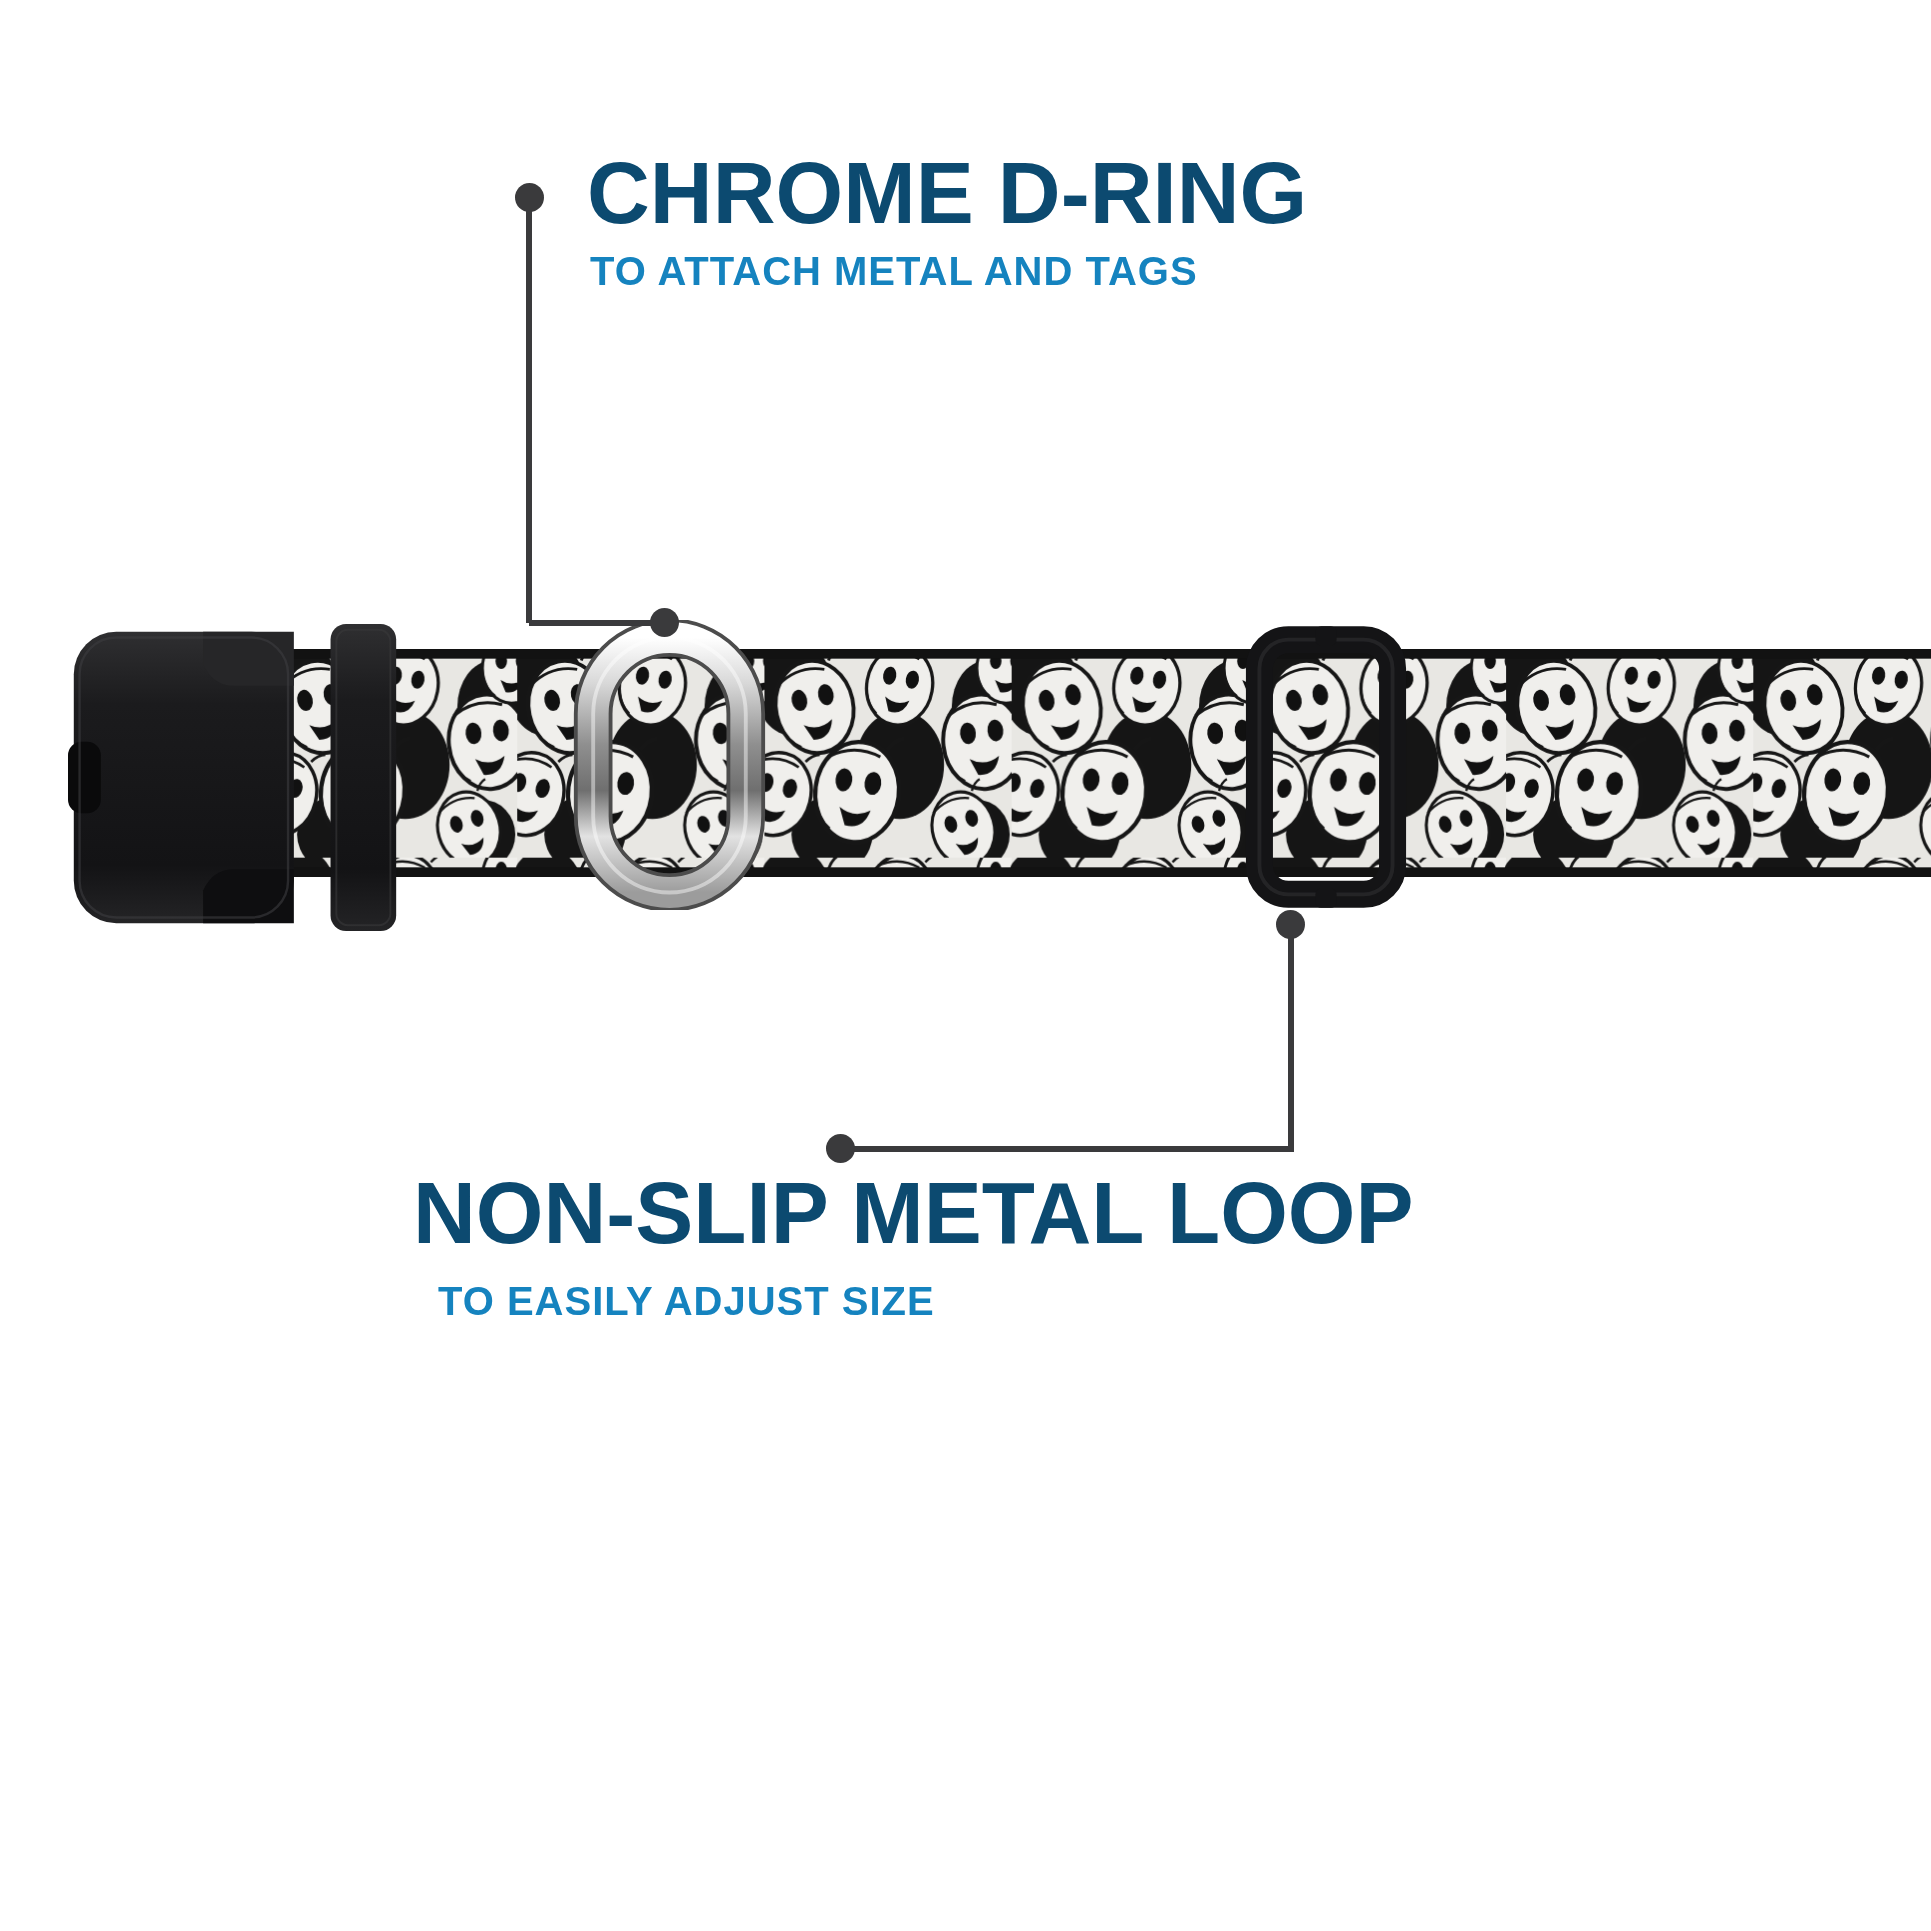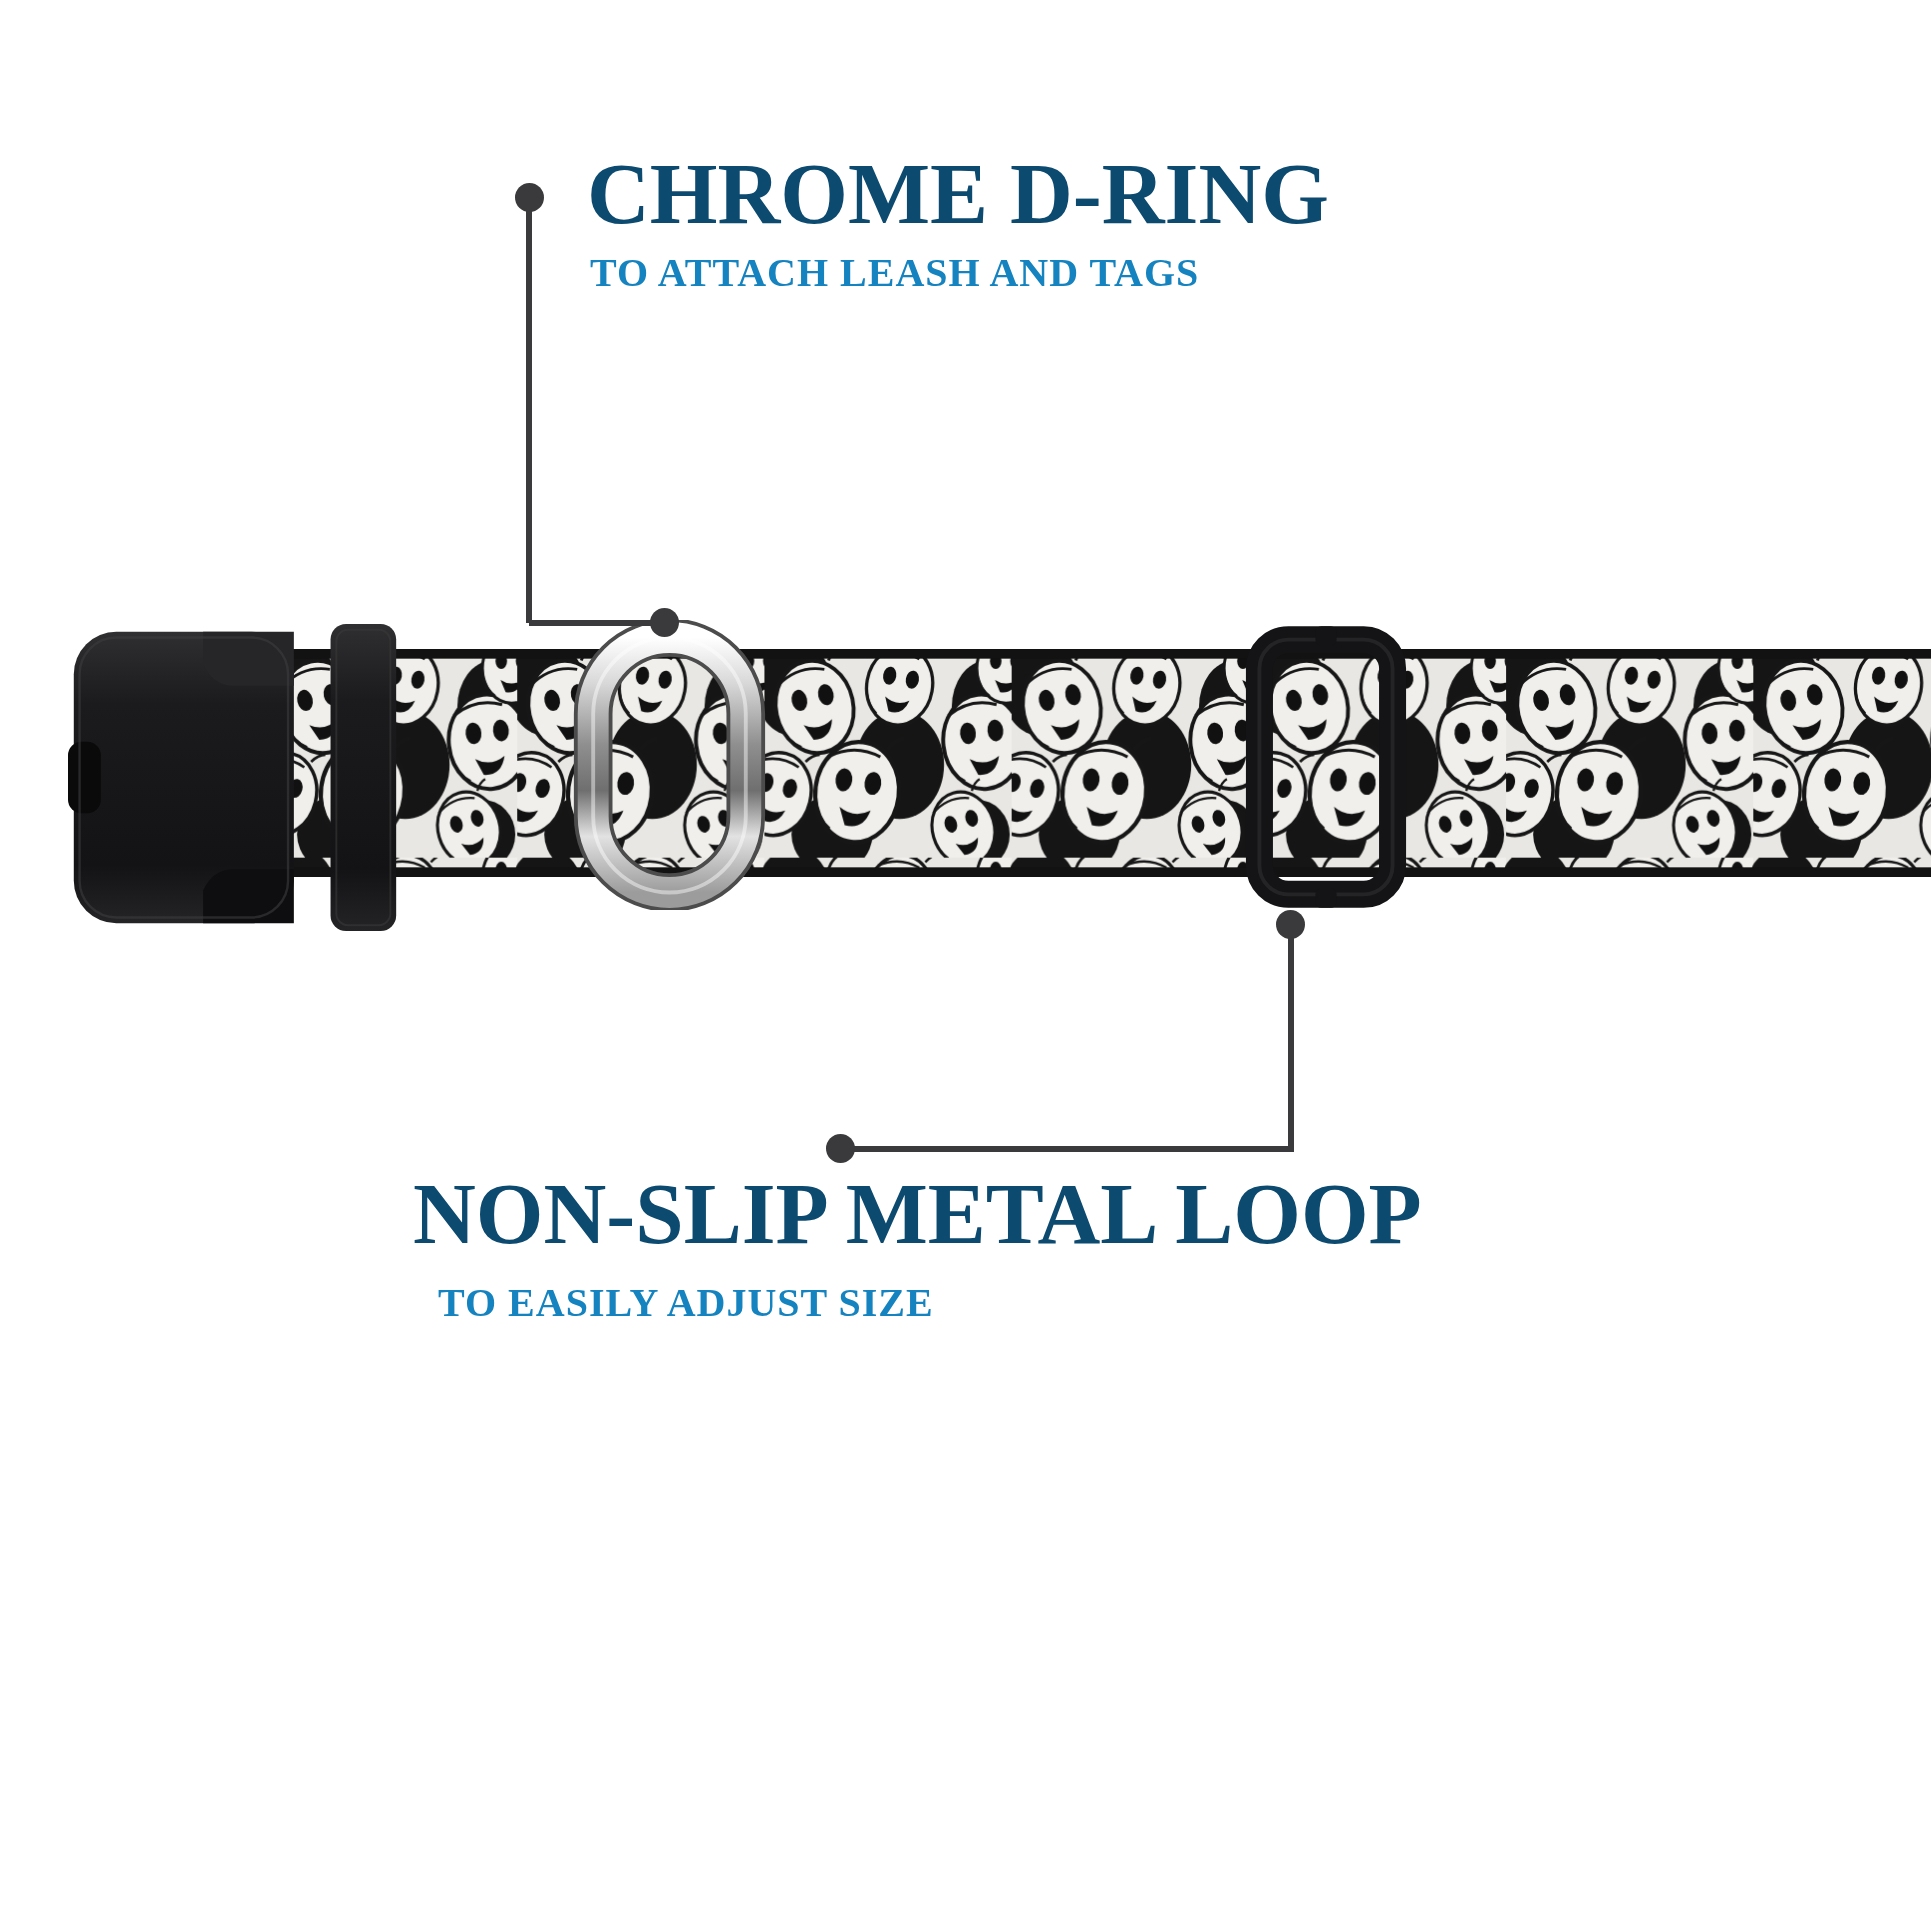--- a/index.html
+++ b/index.html
@@ -1,18 +1,18 @@
 <!DOCTYPE html>
 <html><head>
 <meta charset="utf-8">
 <style>
   html,body{margin:0;padding:0;background:#ffffff;}
   .stage{
     position:relative;width:1931px;height:1931px;background:#ffffff;overflow:hidden;
-    font-family:Liberation Serif, serif;
+    font-family:Liberation Sans, sans-serif;
   }
   .callout-title{
     position:absolute;font-weight:bold;color:#0c4a70;font-size:87px;letter-spacing:0px;white-space:nowrap;
   }
   .callout-subtitle{
     position:absolute;font-weight:bold;color:#1583bf;font-size:40px;letter-spacing:1px;white-space:nowrap;
   }
   .line{position:absolute;background:#3a3a3c;}
   .dot{position:absolute;width:29px;height:29px;border-radius:50%;background:#3a3a3c;}
   .abs{position:absolute;}
@@ -107,21 +107,21 @@
       <rect x="74" y="272" width="22" height="20" rx="6" fill="#141416"></rect>
     </svg>
   </div>
 
   <div class="dot" style="left:515px;top:183px;"></div>
   <div class="line" style="left:526px;top:198px;width:5.8px;height:425px;"></div>
   <div class="line" style="left:529px;top:620px;width:135px;height:5.8px;"></div>
   <div class="dot" style="left:650px;top:608px;"></div>
 
   <div class="callout-title" style="left:587px;top:143px;">CHROME D-RING</div>
-  <div class="callout-subtitle" style="left:590px;top:249px;">TO ATTACH LEASH AND TAGS</div>
+  <div class="callout-subtitle" style="left:590px;top:249px;">TO ATTACH METAL AND TAGS</div>
 
   <div class="dot" style="left:1276px;top:910px;"></div>
   <div class="line" style="left:1288px;top:924px;width:5.8px;height:228px;"></div>
   <div class="line" style="left:840px;top:1146px;width:451px;height:5.8px;"></div>
   <div class="dot" style="left:826px;top:1134px;"></div>
 
   <div class="callout-title" style="left:413px;top:1163px;">NON-SLIP METAL LOOP</div>
   <div class="callout-subtitle" style="left:418px;top:1279px;margin-left:20px;">TO EASILY ADJUST SIZE</div>
 
 </div>

